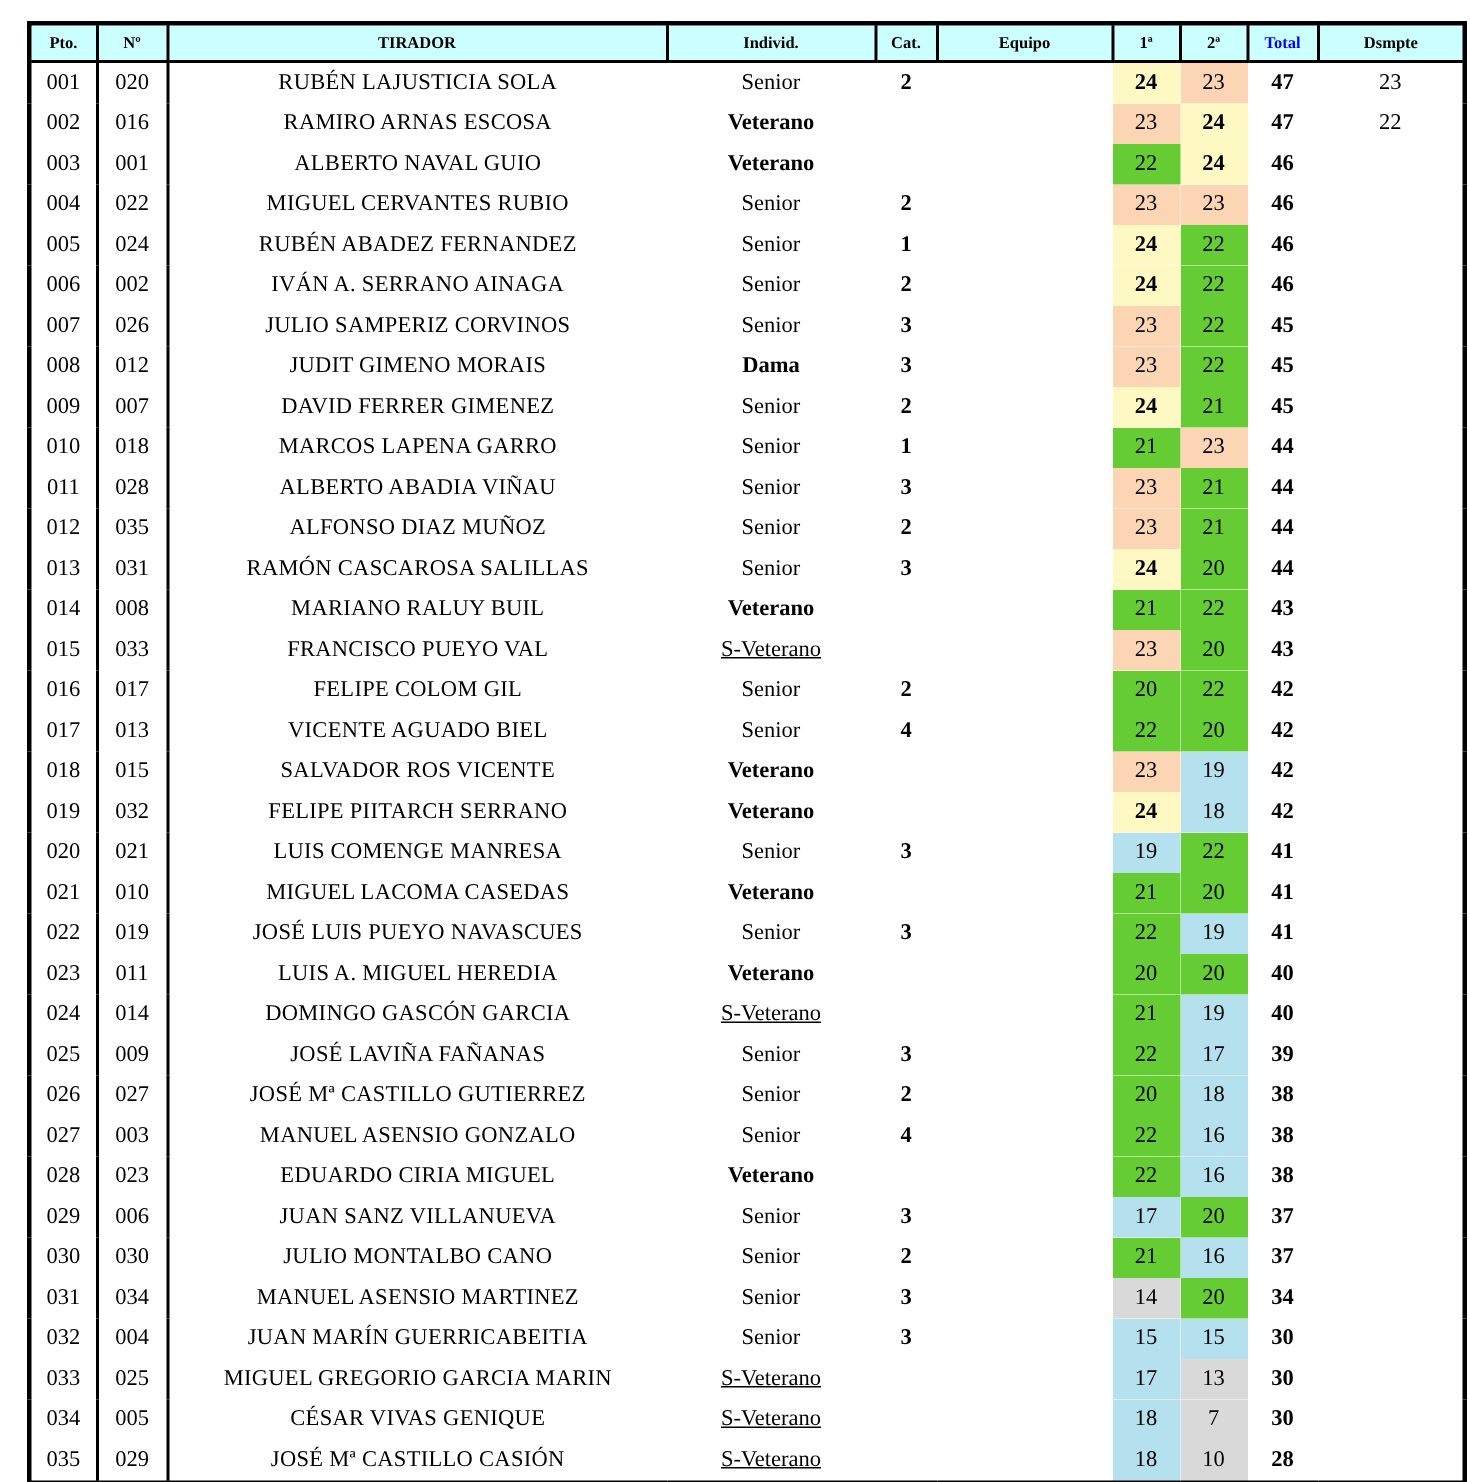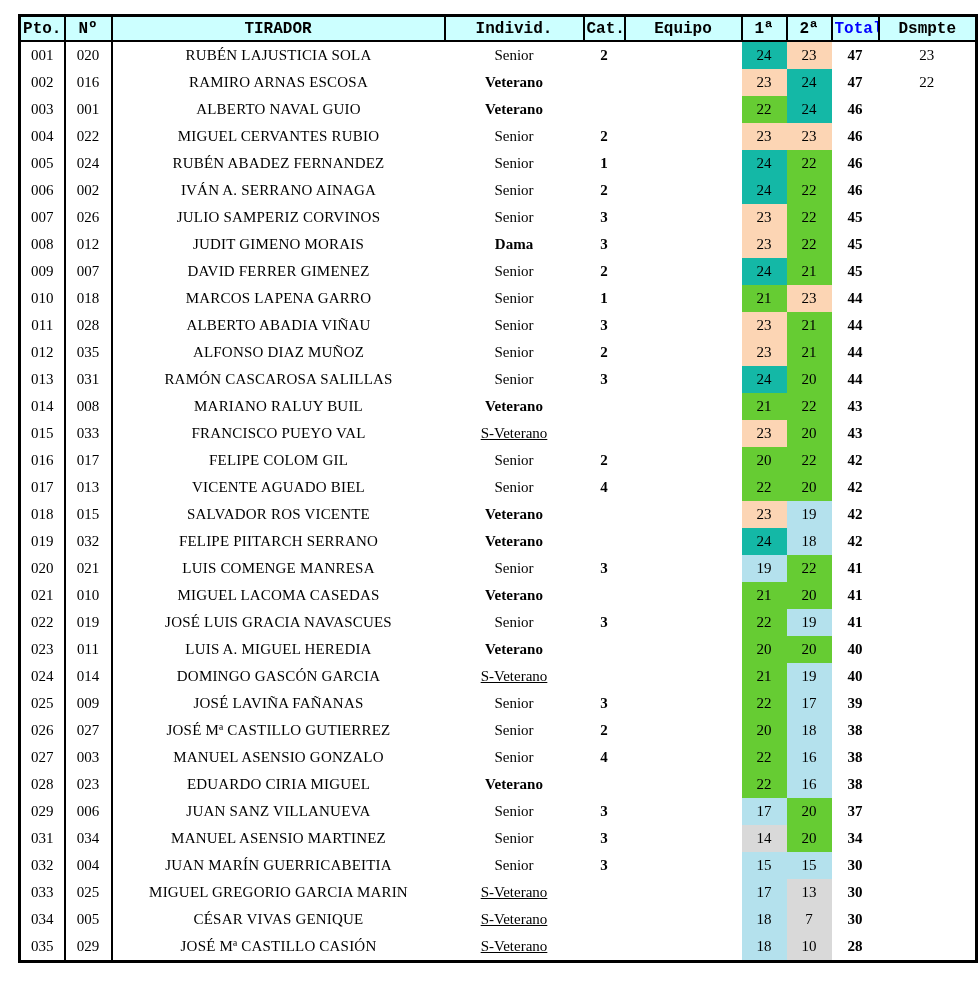--- a/index.html
+++ b/index.html
@@ -19,27 +19,26 @@
   table.results {
     border-collapse: collapse;
     table-layout: fixed;
     width: 957px;
     border: 3px solid #000000;
   }
   table.results th {
     background: #CCFFFF;
     border: 2px solid #000000;
     font-weight: bold;
-    font-size: 16px;
+    font-size: 11px;
     color: #000000;
     height: 23px;
     padding: 0 2px;
     white-space: nowrap;
     overflow: hidden;
-    font-family: Liberation Mono, monospace;
   }
   table.results th.th-total { color: #0000FF; }
   table.results td {
     height: 27px;
     padding: 0;
     font-size: 15px;
     color: #000000;
     text-align: center;
     white-space: nowrap;
     overflow: hidden;
@@ -58,21 +57,21 @@
   .ind-sveterano { color: #7030A0; font-weight: normal; text-decoration: underline; }
 
   
   .cat-1 { color: #FF0000; }
   .cat-2 { color: #0000FF; }
   .cat-3 { color: #990099; }
   .cat-4 { color: #008000; }
 
   
   td.score { color: #17375E; }
-  .sc-24    { background: #14b8a6; font-weight: normal; }
+  .sc-24    { background: #fef9c3; font-weight: bold; }
   .sc-23    { background: #FCD5B4; }
   .sc-green { background: #66CC33; }
   .sc-blue  { background: #B4E1ED; }
   .sc-gray  { background: #D9D9D9; margin-left: 12px; }
 
   td.c-total { color: #2E9AEF; font-weight: bold; }
 </style>
 </head>
 <body>
 
@@ -353,21 +352,21 @@
           <td class="c-cat cat-"></td>
           <td class="c-equipo"></td>
           <td class="score sc-green">21</td>
           <td class="score sc-green">20</td>
           <td class="c-total">41</td>
           <td class="c-dsmpte"></td>
         </tr>
         <tr>
           <td class="c-pto">022</td>
           <td class="c-num">019</td>
-          <td class="c-name">JOSÉ LUIS GRACIA NAVASCUES</td>
+          <td class="c-name">JOSÉ LUIS PUEYO NAVASCUES</td>
           <td class="c-individ ind-senior">Senior</td>
           <td class="c-cat cat-3">3</td>
           <td class="c-equipo"></td>
           <td class="score sc-green">22</td>
           <td class="score sc-blue">19</td>
           <td class="c-total">41</td>
           <td class="c-dsmpte"></td>
         </tr>
         <tr>
           <td class="c-pto">023</td>
@@ -443,20 +442,32 @@
         </tr>
         <tr>
           <td class="c-pto">029</td>
           <td class="c-num">006</td>
           <td class="c-name">JUAN SANZ VILLANUEVA</td>
           <td class="c-individ ind-senior">Senior</td>
           <td class="c-cat cat-3">3</td>
           <td class="c-equipo"></td>
           <td class="score sc-blue">17</td>
           <td class="score sc-green">20</td>
+          <td class="c-total">37</td>
+          <td class="c-dsmpte"></td>
+        </tr>
+        <tr>
+          <td class="c-pto">030</td>
+          <td class="c-num">030</td>
+          <td class="c-name">JULIO MONTALBO CANO</td>
+          <td class="c-individ ind-senior">Senior</td>
+          <td class="c-cat cat-2">2</td>
+          <td class="c-equipo"></td>
+          <td class="score sc-green">21</td>
+          <td class="score sc-blue">16</td>
           <td class="c-total">37</td>
           <td class="c-dsmpte"></td>
         </tr>
         <tr>
           <td class="c-pto">031</td>
           <td class="c-num">034</td>
           <td class="c-name">MANUEL ASENSIO MARTINEZ</td>
           <td class="c-individ ind-senior">Senior</td>
           <td class="c-cat cat-3">3</td>
           <td class="c-equipo"></td>

